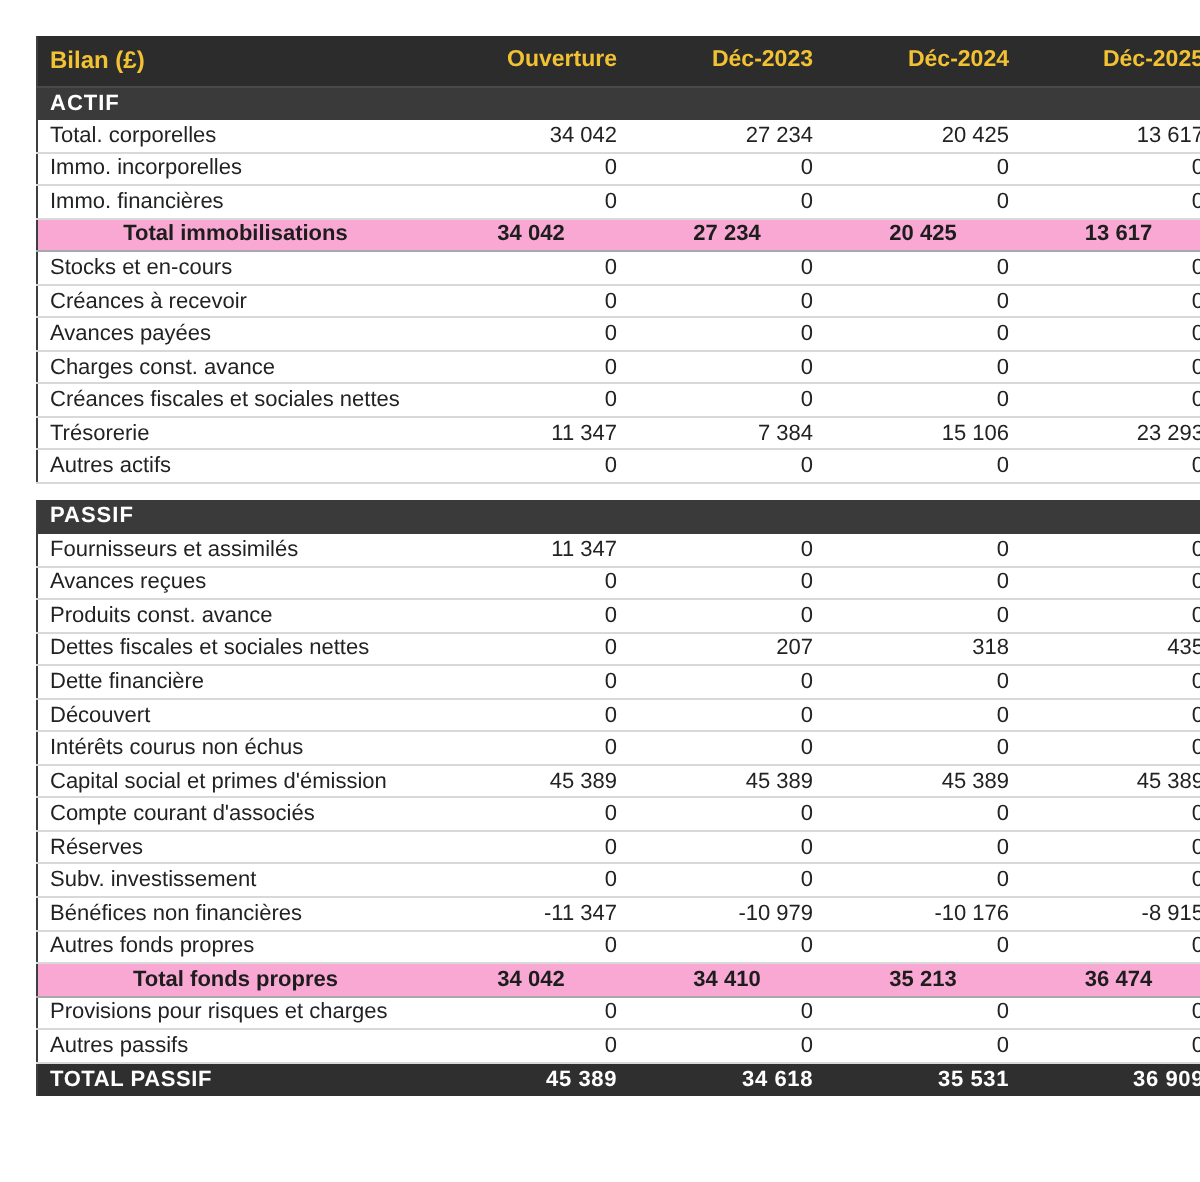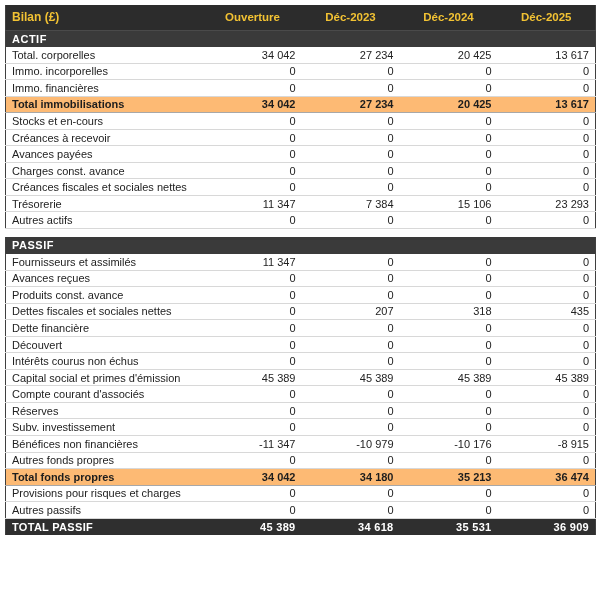--- a/index.html
+++ b/index.html
@@ -5,21 +5,21 @@
   html, body {
     margin: 0;
     padding: 0;
     background: #ffffff;
     font-family: "Liberation Sans", "DejaVu Sans", sans-serif;
   }
   .page {
     width: 480px;
     height: 591px;
     box-sizing: border-box;
-    padding: 5px;
+    padding: 18px;
     background: #ffffff;
   }
   table.t {
     width: 590px;
     border-collapse: collapse;
     table-layout: fixed;
     border-left: 1px solid #3f3f3f;
     border-right: 1px solid #3f3f3f;
   }
   table.t th, table.t td {
@@ -32,21 +32,21 @@
   tr.head th {
     background: #2c2c2c;
     color: #f2c233;
     font-weight: 700;
     height: 25px;
     font-size: 12px;
     text-align: left;
     border-bottom: 1px solid #4a4a4a;
   }
   tr.head th.num {
-    text-align: center;
+    text-align: right;
     font-size: 11.5px;
   }
   td {
     height: 16.55px;
     font-size: 11px;
     color: #222222;
   }
   td.num { text-align: right; }
   tr.section td {
     background: #3a3a3a;
@@ -54,25 +54,26 @@
     font-weight: 700;
     font-size: 11px;
     letter-spacing: 0.5px;
     height: 16.5px;
   }
   tr.normal td {
     background: #ffffff;
     border-bottom: 1px solid #d8d8d8;
   }
   tr.subtotal td {
-    background: #fdba74;
+    background: #f9a8d4;
     font-weight: 700;
     color: #1d1d1d;
     border-top: 1px solid #a8a8a8;
     border-bottom: 1px solid #a8a8a8;
+    text-align: center;
   }
   tr.grandtotal td {
     background: #2f2f2f;
     color: #ffffff;
     font-weight: 700;
     font-size: 11px;
     letter-spacing: 0.3px;
     height: 17px;
   }
   .gap {
@@ -295,21 +296,21 @@
         <tr class="normal">
           <td class="label">Autres fonds propres</td>
           <td class="num">0</td>
           <td class="num">0</td>
           <td class="num">0</td>
           <td class="num">0</td>
         </tr>
         <tr class="subtotal">
           <td class="label">Total fonds propres</td>
           <td class="num">34 042</td>
-          <td class="num">34 180</td>
+          <td class="num">34 410</td>
           <td class="num">35 213</td>
           <td class="num">36 474</td>
         </tr>
         <tr class="normal">
           <td class="label">Provisions pour risques et charges</td>
           <td class="num">0</td>
           <td class="num">0</td>
           <td class="num">0</td>
           <td class="num">0</td>
         </tr>

